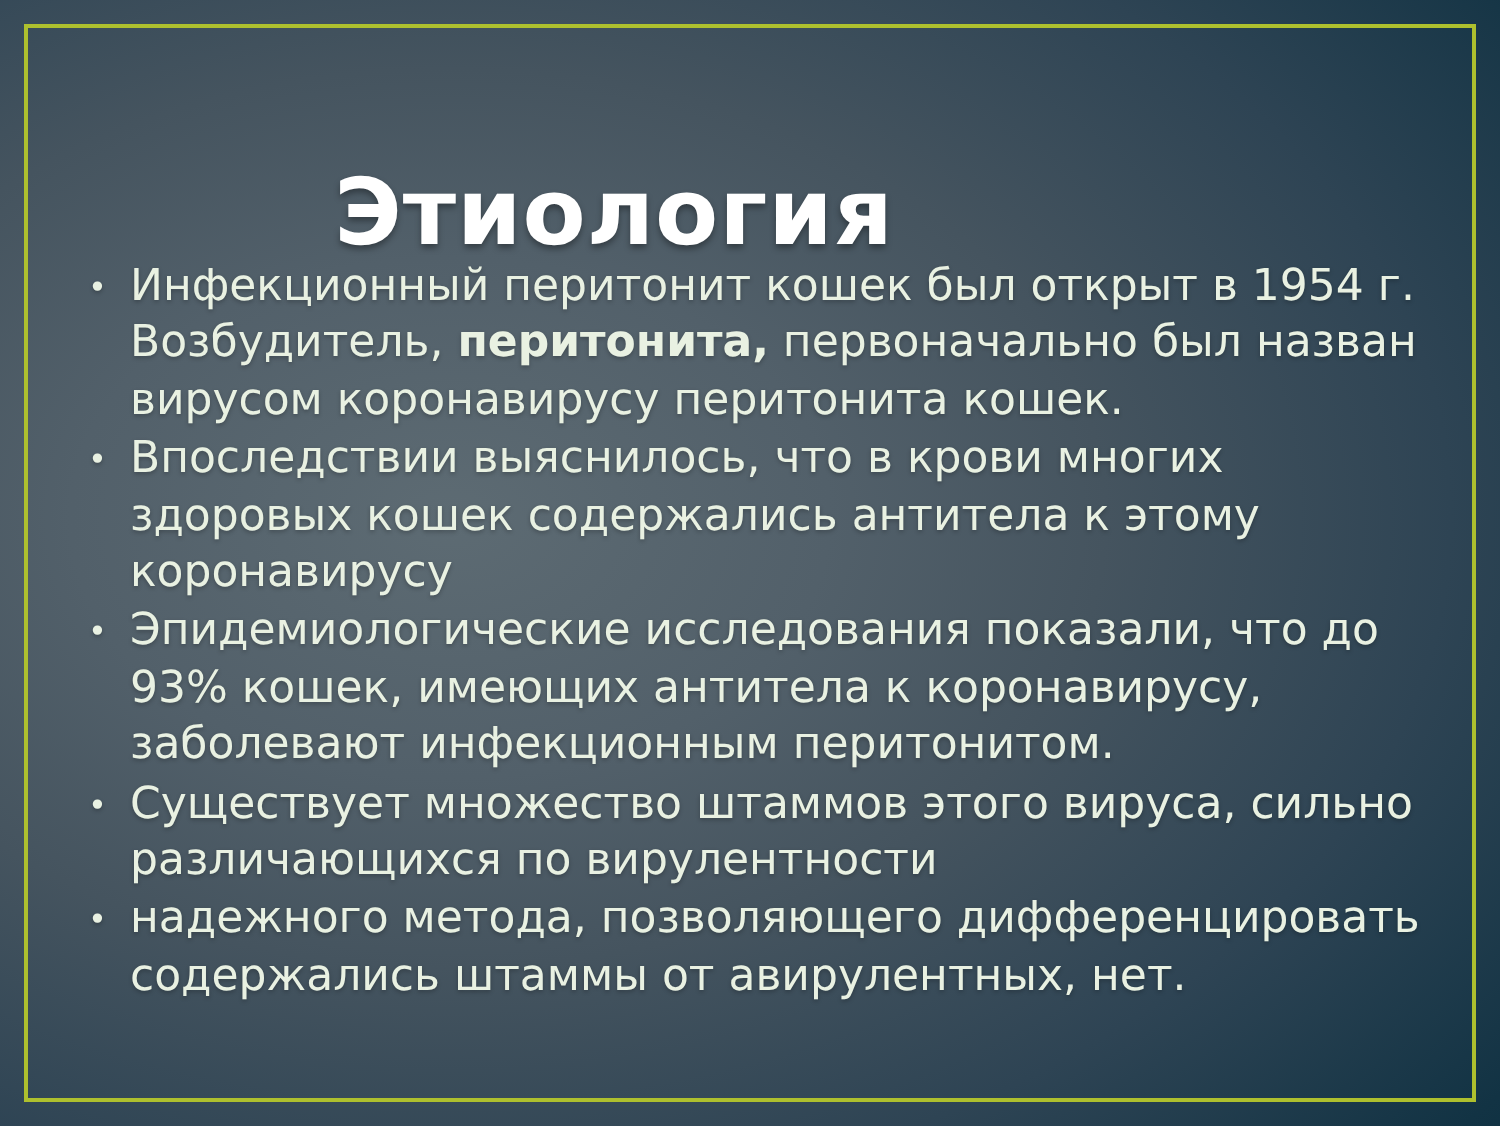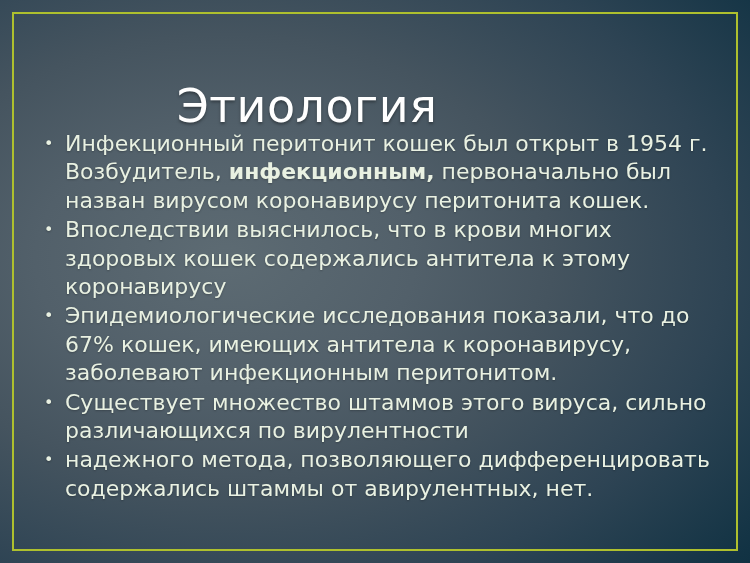--- a/index.html
+++ b/index.html
@@ -35,21 +35,21 @@
     pointer-events: none;
   }
   .title {
     position: absolute;
     top: 48px;
     left: 0;
     width: 614px;
     text-align: center;
     color: #ffffff;
     font-size: 46px;
-    font-weight: normal;
+    font-weight: bold;
     letter-spacing: 0.5px;
     text-shadow: 0 2px 3px rgba(0,0,0,0.35);
   }
   .bullets {
     position: absolute;
     top: 130px;
     left: 44px;
     width: 670px;
     list-style: none;
     margin: 0;
@@ -77,29 +77,29 @@
 <body>
 
 <div class="slide">
   <div class="frame"></div>
 
   <h1 class="title">Этиология</h1>
 
   <ul class="bullets">
     <li>
       <span class="marker">•</span>
-      <span class="btext"><span>Инфекционный перитонит кошек был открыт в 1954 г. Возбудитель, </span><b>инфекционным,</b><span> первоначально был назван вирусом коронавирусу перитонита кошек.</span></span>
+      <span class="btext"><span>Инфекционный перитонит кошек был открыт в 1954 г. Возбудитель, </span><b>перитонита,</b><span> первоначально был назван вирусом коронавирусу перитонита кошек.</span></span>
     </li>
     <li>
       <span class="marker">•</span>
       <span class="btext"><span>Впоследствии выяснилось, что в крови многих здоровых кошек содержались антитела к этому коронавирусу</span></span>
     </li>
     <li>
       <span class="marker">•</span>
-      <span class="btext"><span>Эпидемиологические исследования показали, что до 67% кошек, имеющих антитела к коронавирусу, заболевают инфекционным перитонитом.</span></span>
+      <span class="btext"><span>Эпидемиологические исследования показали, что до 93% кошек, имеющих антитела к коронавирусу, заболевают инфекционным перитонитом.</span></span>
     </li>
     <li>
       <span class="marker">•</span>
       <span class="btext"><span>Существует множество штаммов этого вируса, сильно различающихся по вирулентности</span></span>
     </li>
     <li>
       <span class="marker">•</span>
       <span class="btext"><span>надежного метода, позволяющего дифференцировать содержались штаммы от авирулентных, нет.</span></span>
     </li>
   </ul>

